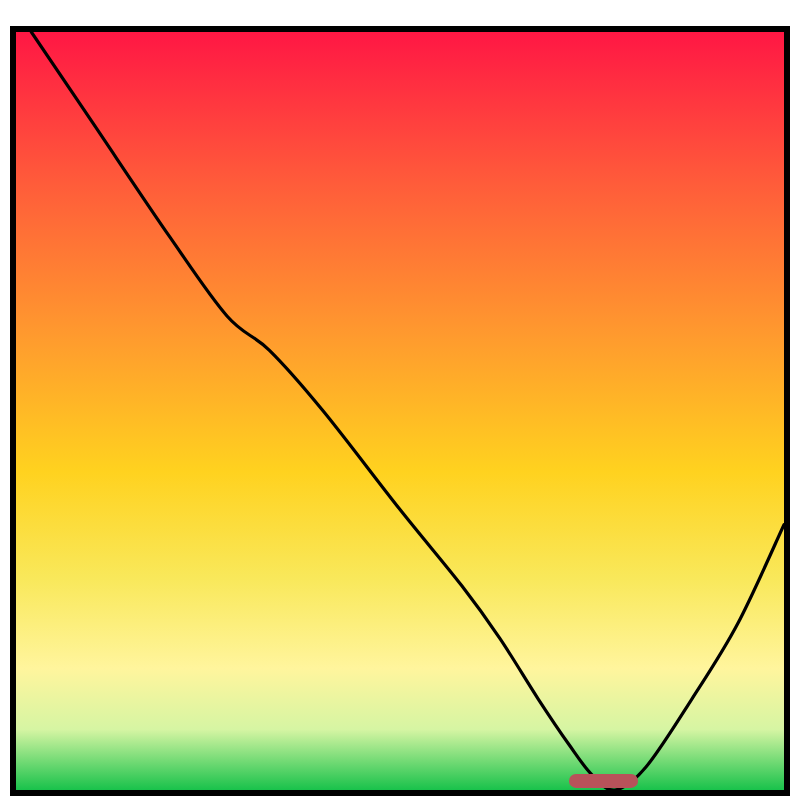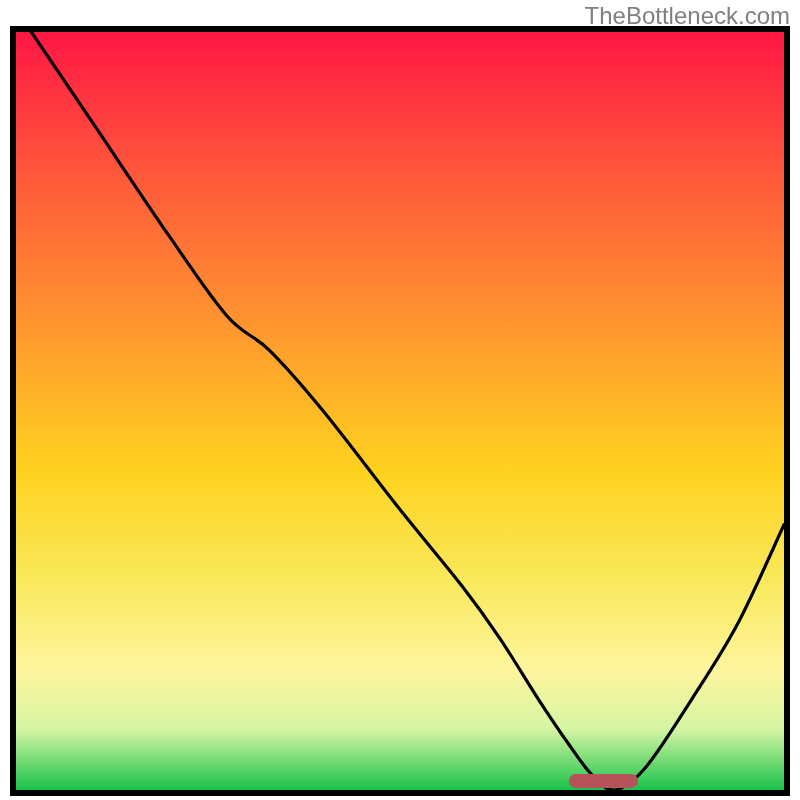--- a/index.html
+++ b/index.html
@@ -36,21 +36,20 @@
     overflow: hidden;
   }
   svg {
     display: block;
   }
 </style>
 </head>
 <body>
 
 <div class="wrap">
-  <div class="watermark">TheBottleneck.com</div>
 
   <div class="plot">
     <svg width="768" height="758" viewBox="0 0 768 758" preserveAspectRatio="none">
       <defs>
         <linearGradient id="bg-grad" x1="0" y1="0" x2="0" y2="1">
           <stop id="g0" offset="0%" stop-color="#ff1744"></stop>
           <stop id="g1" offset="20%" stop-color="#ff5c3a"></stop>
           <stop id="g2" offset="40%" stop-color="#ff9a2e"></stop>
           <stop id="g3" offset="58%" stop-color="#ffd21f"></stop>
           <stop id="g4" offset="72%" stop-color="#f9e85a"></stop>

